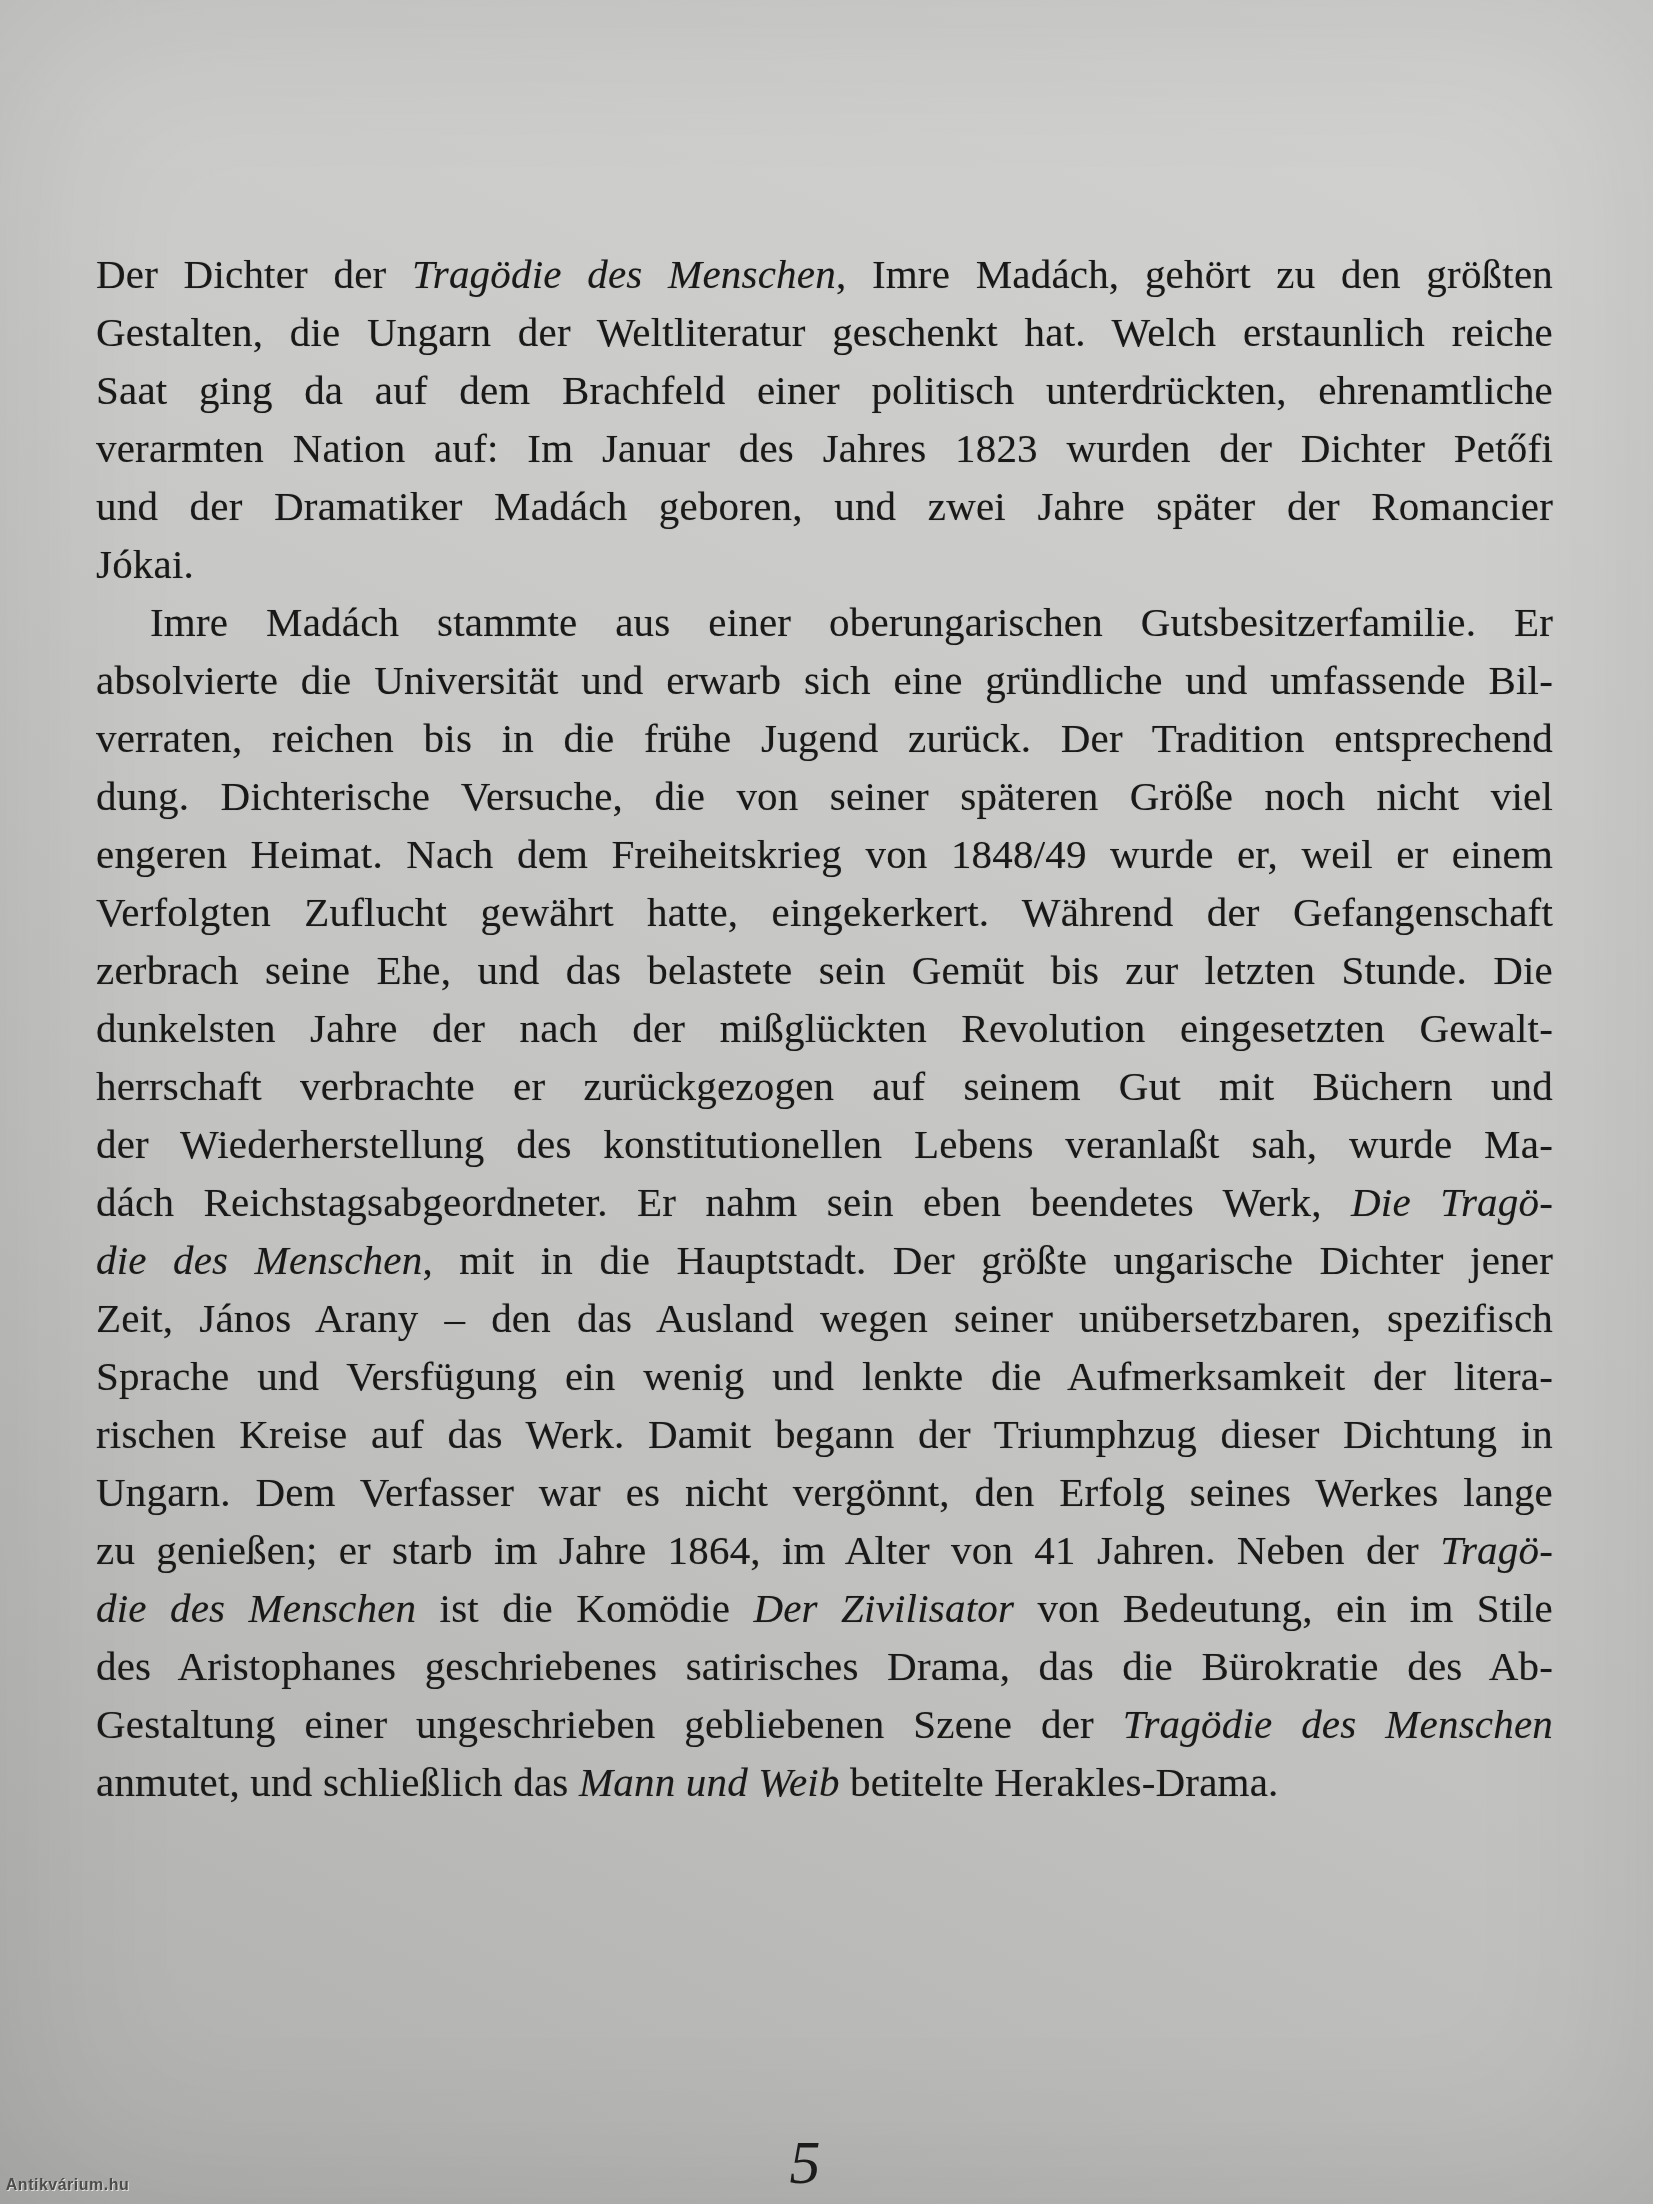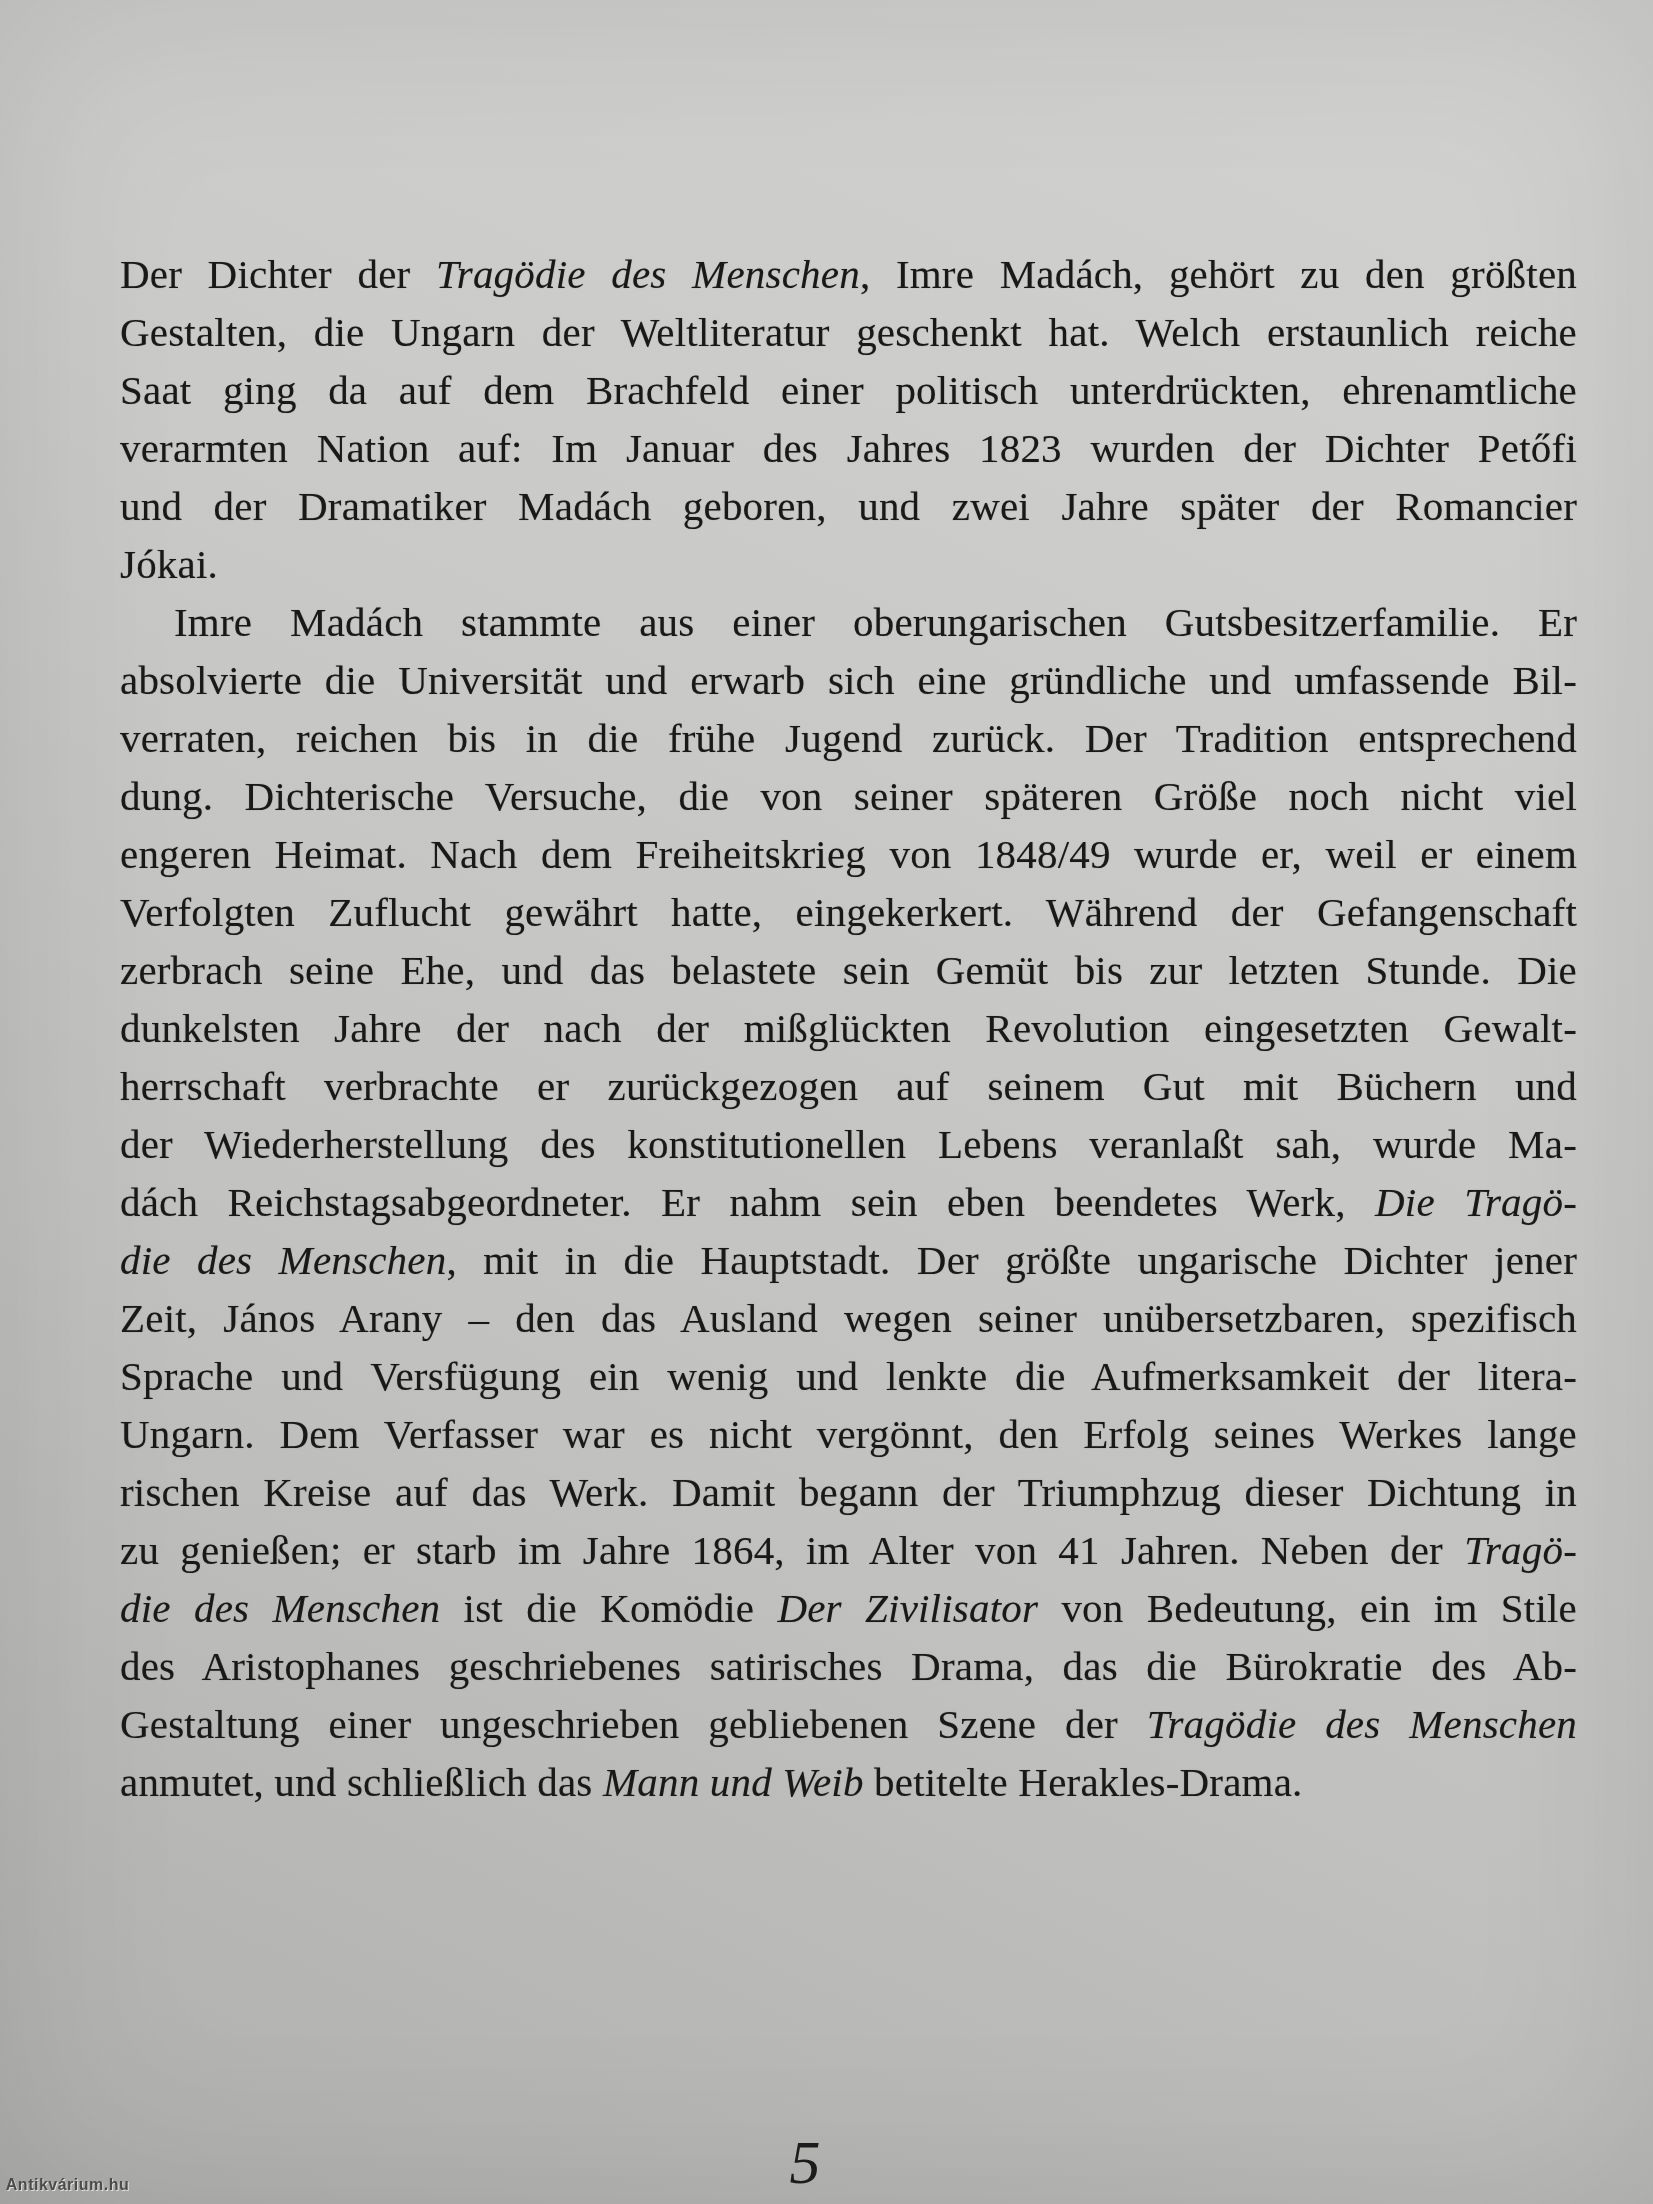--- a/index.html
+++ b/index.html
@@ -19,21 +19,20 @@
     background: linear-gradient(205deg, #d2d2d0 0%, #cacac8 35%, #c1c1bf 65%, #afafad 100%);
     box-shadow: inset 0 0 194px rgba(0,0,0,0.10);
   }
   .text-block {
     position: absolute;
     left: 96px;
     top: 245px;
     width: 1457px;
     color: #191919;
     text-shadow: 0 0 1px rgba(25,25,25,0.35);
-    margin-left: 24px;
   }
   .line {
     font-size: 41px;
     line-height: 58px;
     height: 58px;
     text-align: justify;
     text-align-last: justify;
     letter-spacing: 0.2px;
   }
   .line.last {
@@ -85,22 +84,22 @@
       <div class="line"><span>engeren Heimat. Nach dem Freiheitskrieg von 1848/49 wurde er, weil er einem</span></div>
       <div class="line"><span>Verfolgten Zuflucht gewährt hatte, eingekerkert. Während der Gefangenschaft</span></div>
       <div class="line"><span>zerbrach seine Ehe, und das belastete sein Gemüt bis zur letzten Stunde. Die</span></div>
       <div class="line"><span>dunkelsten Jahre der nach der mißglückten Revolution eingesetzten Gewalt-</span></div>
       <div class="line"><span>herrschaft verbrachte er zurückgezogen auf seinem Gut mit Büchern und</span></div>
       <div class="line"><span>der Wiederherstellung des konstitutionellen Lebens veranlaßt sah, wurde Ma-</span></div>
       <div class="line"><span>dách Reichstagsabgeordneter. Er nahm sein eben beendetes Werk, </span><span class="it">Die Tragö-</span></div>
       <div class="line"><span class="it">die des Menschen</span><span>, mit in die Hauptstadt. Der größte ungarische Dichter jener</span></div>
       <div class="line"><span>Zeit, János Arany – den das Ausland wegen seiner unübersetzbaren, spezifisch</span></div>
       <div class="line"><span>Sprache und Versfügung ein wenig und lenkte die Aufmerksamkeit der litera-</span></div>
+      <div class="line"><span>rischen Kreise auf das Werk. Damit begann der Triumphzug dieser Dichtung in</span></div>
       <div class="line"><span>Ungarn. Dem Verfasser war es nicht vergönnt, den Erfolg seines Werkes lange</span></div>
-      <div class="line"><span>rischen Kreise auf das Werk. Damit begann der Triumphzug dieser Dichtung in</span></div>
       <div class="line"><span>zu genießen; er starb im Jahre 1864, im Alter von 41 Jahren. Neben der </span><span class="it">Tragö-</span></div>
       <div class="line"><span class="it">die des Menschen</span><span> ist die Komödie </span><span class="it">Der Zivilisator</span><span> von Bedeutung, ein im Stile</span></div>
       <div class="line"><span>des Aristophanes geschriebenes satirisches Drama, das die Bürokratie des Ab-</span></div>
       <div class="line"><span>Gestaltung einer ungeschrieben gebliebenen Szene der </span><span class="it">Tragödie des Menschen</span></div>
       <div class="line last"><span>anmutet, und schließlich das </span><span class="it">Mann und Weib</span><span> betitelte Herakles-Drama.</span></div>
     </div>
   <div class="page-number">5</div>
   <div class="watermark">Antikvárium.hu</div>
 </div>
 

